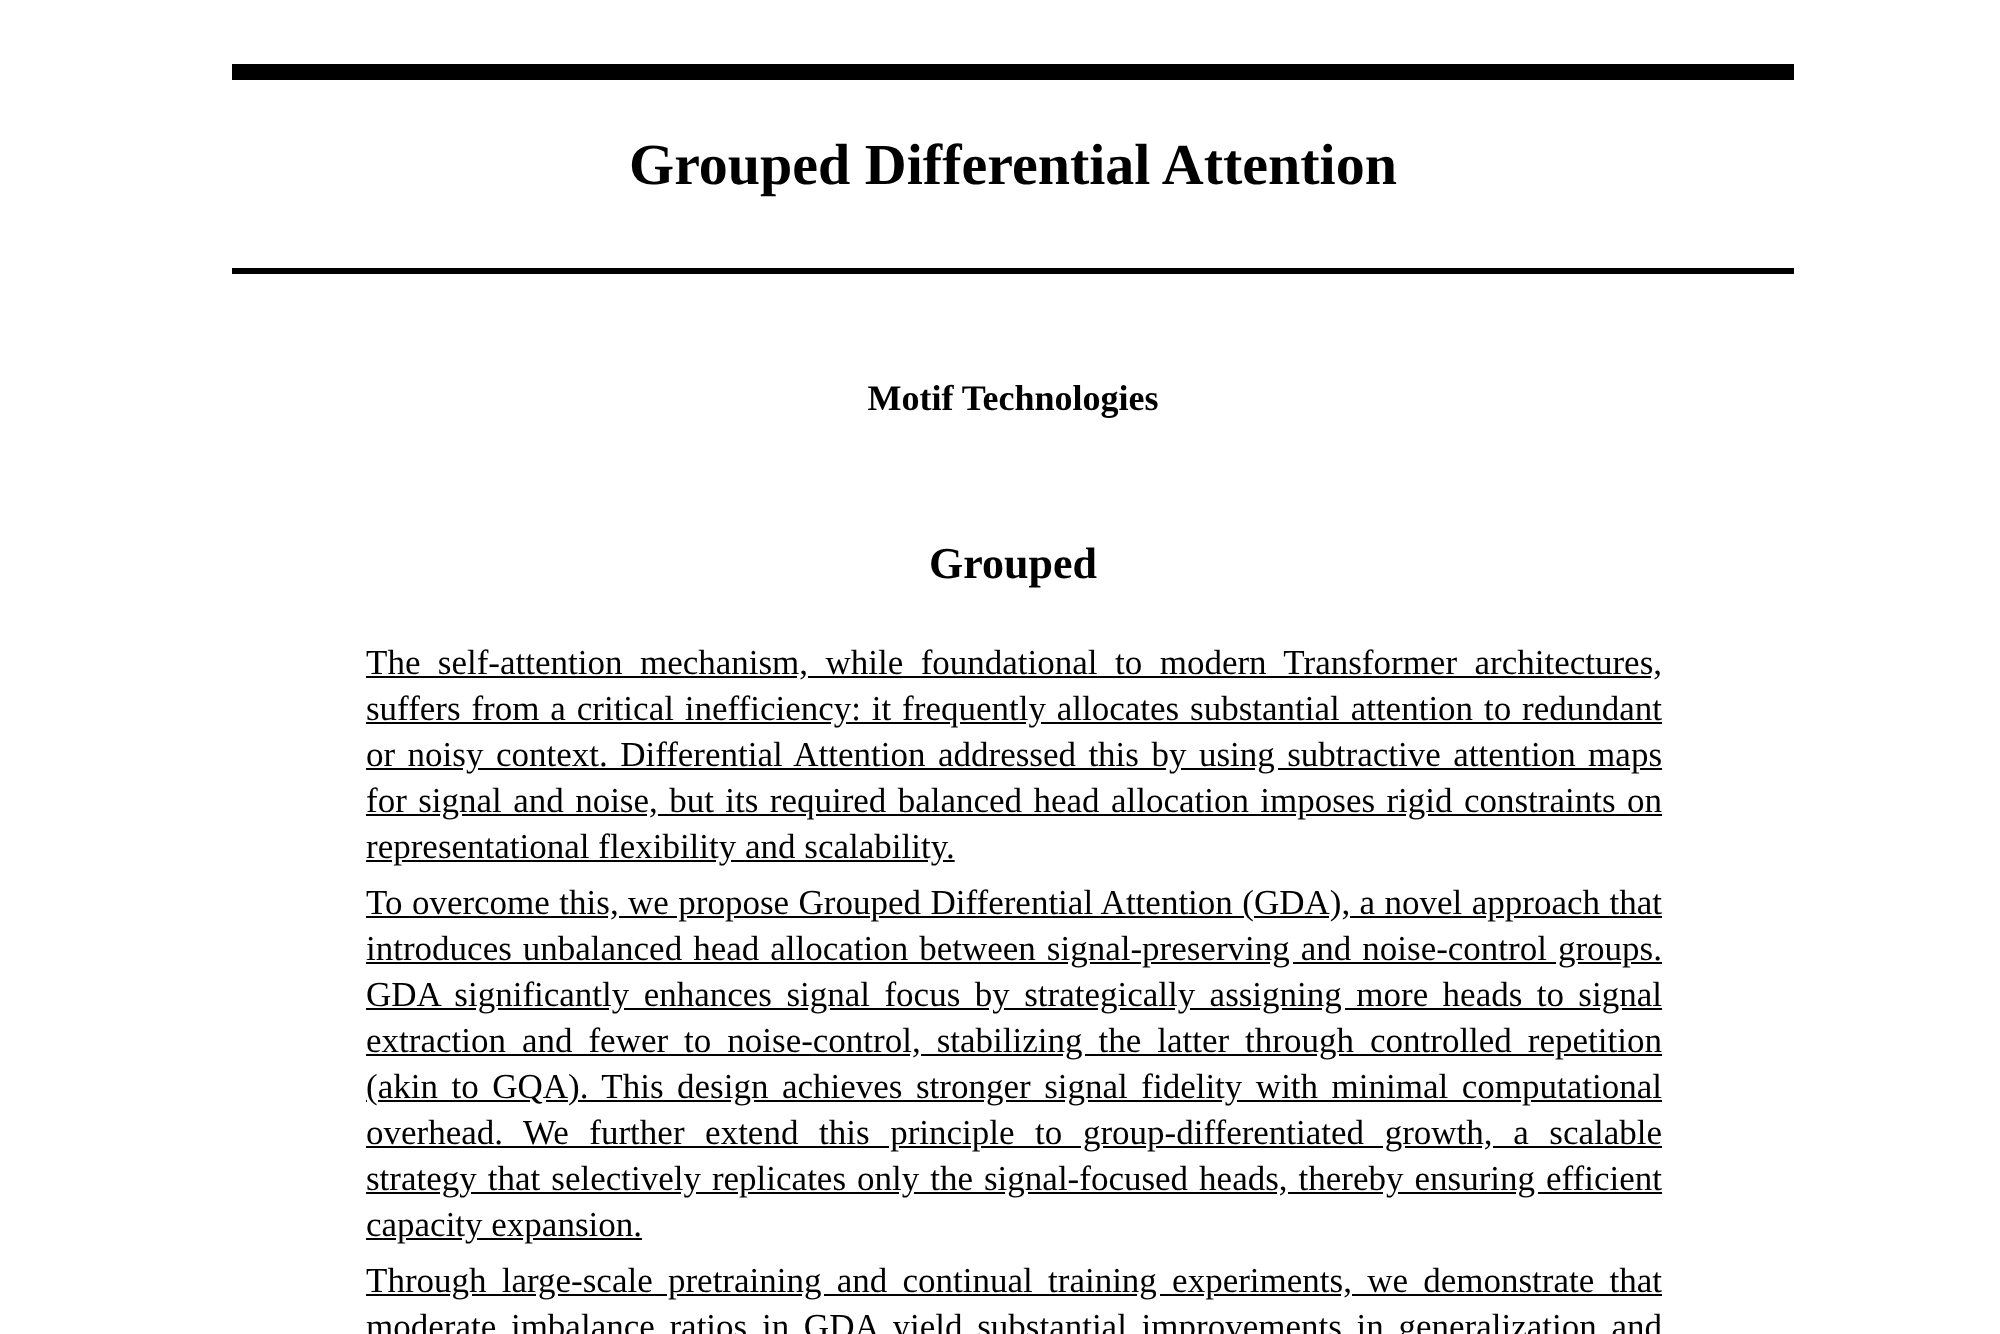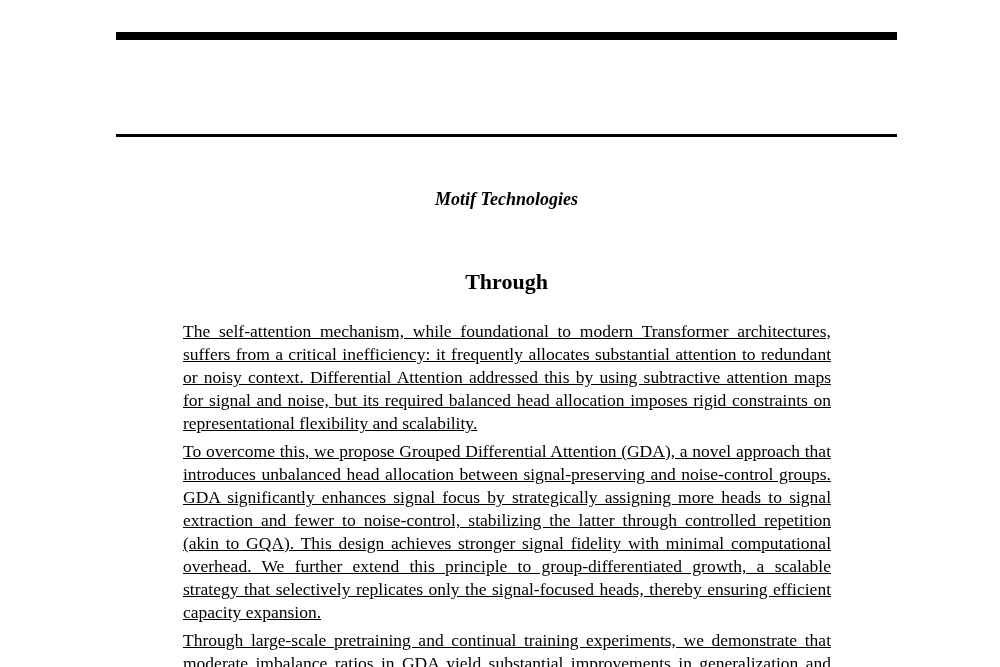--- a/index.html
+++ b/index.html
@@ -44,21 +44,20 @@
   }
   .authors {
     position: absolute;
     left: 116px;
     top: 190px;
     width: 781px;
     text-align: center;
     font-size: 18px;
     font-weight: bold;
     line-height: 1;
-    font-style: italic;
   }
   .abstract-heading {
     position: absolute;
     left: 116px;
     top: 271px;
     width: 781px;
     margin: 0;
     text-align: center;
     font-size: 22px;
     font-weight: bold;
@@ -81,26 +80,27 @@
     text-decoration: underline;
   }
 </style>
 </head>
 <body>
 
 <div class="page">
 
   <div class="rule thick"></div>
 
+  <h1 class="paper-title">Grouped Differential Attention</h1>
 
   <div class="rule thin"></div>
 
   <div class="authors">Motif Technologies</div>
 
-  <h2 class="abstract-heading">Through</h2>
+  <h2 class="abstract-heading">Grouped</h2>
 
   <div class="abstract-body">
     <p>The self-attention mechanism, while foundational to modern Transformer architectures, suffers from a critical inefficiency: it frequently allocates substantial attention to redundant or noisy context. Differential Attention addressed this by using subtractive attention maps for signal and noise, but its required balanced head allocation imposes rigid constraints on representational flexibility and scalability.</p>
     <p>To overcome this, we propose Grouped Differential Attention (GDA), a novel approach that introduces unbalanced head allocation between signal-preserving and noise-control groups. GDA significantly enhances signal focus by strategically assigning more heads to signal extraction and fewer to noise-control, stabilizing the latter through controlled repetition (akin to GQA). This design achieves stronger signal fidelity with minimal computational overhead. We further extend this principle to group-differentiated growth, a scalable strategy that selectively replicates only the signal-focused heads, thereby ensuring efficient capacity expansion.</p>
     <p>Through large-scale pretraining and continual training experiments, we demonstrate that moderate imbalance ratios in GDA yield substantial improvements in generalization and stability compared to symmetric baselines. Our results col-</p>
   </div>
 
 </div>
 
 </body></html>

